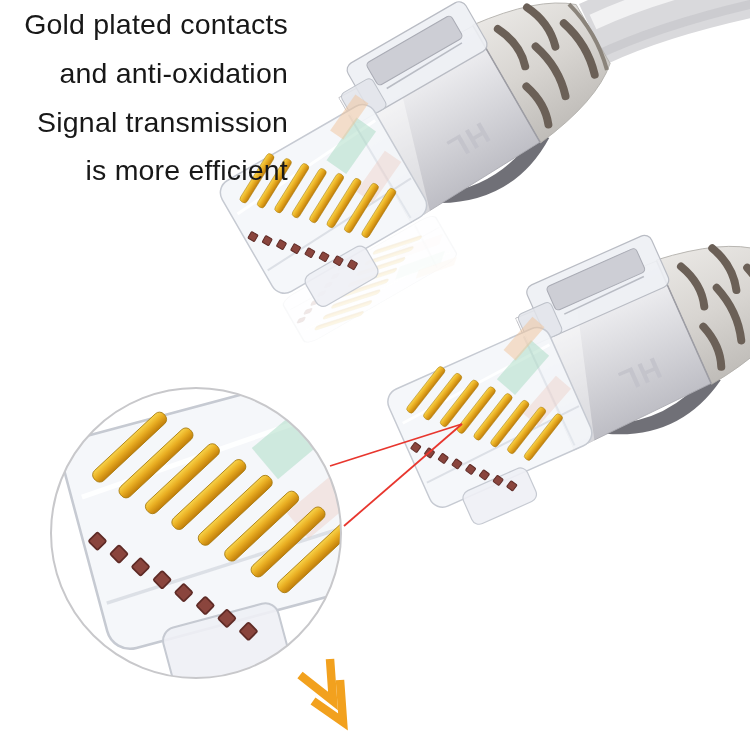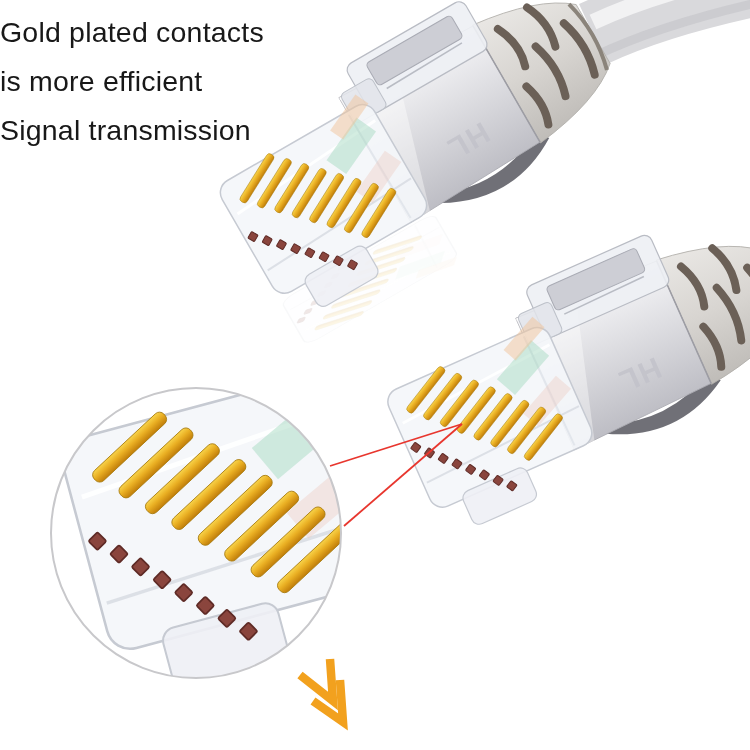--- a/index.html
+++ b/index.html
@@ -2,22 +2,22 @@
 <html><head>
 <meta charset="utf-8">
 <style>
   html,body{margin:0;padding:0;background:#fff;}
   .stage{
     position:relative;width:750px;height:750px;background:#fff;overflow:hidden;
     font-family:"Liberation Sans",sans-serif;
   }
   .stage svg{position:absolute;left:0;top:0;}
   .caption{
-    position:absolute;left:0;top:8px;width:288px;
-    text-align:left;font-size:28.5px;line-height:48.8px;
+    position:absolute;left:0;top:0;width:288px;
+    text-align:right;font-size:28.5px;line-height:48.8px;
     color:#181818;font-weight:400;letter-spacing:0.2px;
   }
   .cap-line{white-space:nowrap;}
 </style>
 </head>
 <body>
 
 <div class="stage">
 
   <svg width="750" height="750" viewBox="0 0 750 750">
@@ -176,16 +176,17 @@
     </g>
 
     <g stroke="#f2a11e" stroke-width="8.5" fill="none" stroke-linejoin="miter">
       <path d="M300,675 L333,701 L330,659"></path>
       <path d="M313,701 L343,722 L340,680"></path>
     </g>
   </svg>
 
   <div class="caption">
     <div class="cap-line">Gold plated contacts</div>
+    <div class="cap-line">and anti-oxidation</div>
+    <div class="cap-line">Signal transmission</div>
     <div class="cap-line">is more efficient</div>
-    <div class="cap-line">Signal transmission</div>
   </div>
 </div>
 
 </body></html>

